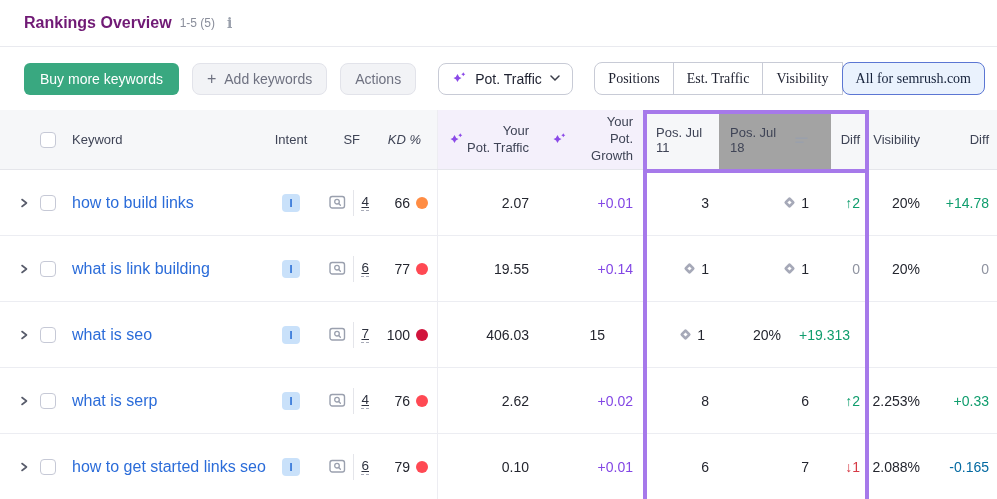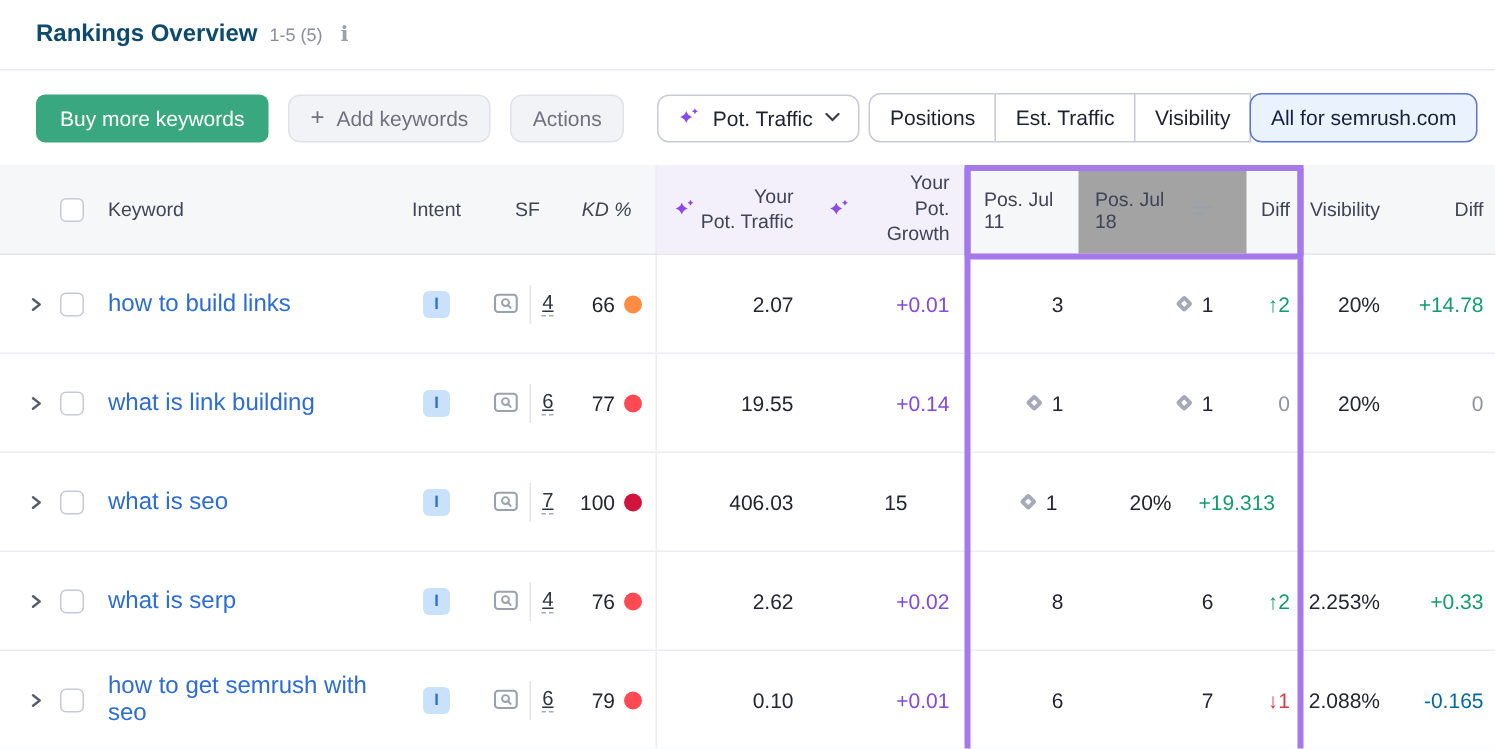--- a/index.html
+++ b/index.html
@@ -2,40 +2,40 @@
 <html><head>
 <meta charset="utf-8">
 <style>
   * { box-sizing: border-box; margin: 0; padding: 0; }
   html, body { width: 997px; height: 499px; overflow: hidden; background: #fff;
     font-family: "Liberation Sans", sans-serif; }
 
   
   .titlebar { height: 47px; display: flex; align-items: center; padding-left: 24px;
     border-bottom: 1px solid #e9eaef; }
-  .title { font-size: 16px; font-weight: bold; color: #0c4a6e; }
+  .title { font-size: 16px; font-weight: bold; color: #701a75; }
   .title-range { font-size: 12px; color: #8a8e9b; margin-left: 8px; }
   .info-i { font-family: "DejaVu Serif", serif; font-size: 14px; color: #9aa0ac;
     margin-left: 12px; font-weight: bold; cursor: pointer; }
 
   
   .toolbar { height: 63px; display: flex; align-items: center; justify-content: space-between;
     padding: 0 12px 0 24px; }
   .toolbar-left { display: flex; align-items: center; }
   .btn { height: 32px; font-size: 14px; border-radius: 6px; display: inline-flex;
     align-items: center; cursor: pointer; white-space: nowrap; }
   .btn-green { background: #39a880; color: #fff; border: none; padding: 0 16px; }
   .btn-gray { background: #f2f3f6; border: 1px solid #e2e3ea; color: #6e7180;
     padding: 0 14px; border-radius: 8px; margin-left: 13px; gap: 8px; }
   .btn-gray .plus { font-size: 16px; color: #6e7180; }
   .btn-dropdown { background: #fff; border: 1px solid #c8cbd6; border-radius: 8px;
     color: #1e2130; padding: 0 12px; margin-left: 22px; gap: 8px; }
 
   
-  .tabs { display: flex; margin-right: 0; }
+  .tabs { display: flex; margin-right: 0; font-family: Liberation Serif, serif; }
   .tab { height: 33px; line-height: 31px; padding: 0 13px; background: #fff;
     border: 1px solid #c8cbd6; font-size: 14px; color: #1e2130; margin-left: -1px;
     cursor: pointer; white-space: nowrap; }
   .tab:first-child { border-radius: 8px 0 0 8px; margin-left: 0; }
   .tab:last-child { border-radius: 0 8px 8px 0; }
   .tab[data-selected="true"] { background: #eaf2fd; border: 1px solid #5b76d3;
     border-radius: 8px; color: #15213a; position: relative; z-index: 2; }
 
   
   .table-wrap { position: relative; }
@@ -446,21 +446,21 @@
       <span>
         <svg width="12" height="14" viewBox="0 0 12 14">
           <path d="M4 3.5 L8.5 7 L4 10.5" stroke="#585c6b" stroke-width="1.6" fill="none" stroke-linecap="round" stroke-linejoin="round"></path>
         </svg>
       </span>
     </div>
     <div class="c col-check">
       <span class="checkbox"></span>
     </div>
     <div class="c col-keyword">
-      <a class="keyword-link">how to get semrush with seo</a>
+      <a class="keyword-link">how to get started links seo</a>
     </div>
     <div class="c col-intent">
       <span class="intent-badge">I</span>
     </div>
     <div class="c col-sf">
       <span>
         <svg width="18" height="15" viewBox="0 0 18 15">
           <rect x="1" y="1.5" width="14.5" height="11.5" rx="2.2" stroke="#9aa0ae" stroke-width="1.4" fill="none"></rect>
           <circle cx="8" cy="6.7" r="2.3" stroke="#9aa0ae" stroke-width="1.3" fill="none"></circle>
           <path d="M9.7 8.5 L11.4 10.3" stroke="#9aa0ae" stroke-width="1.3" stroke-linecap="round"></path>

